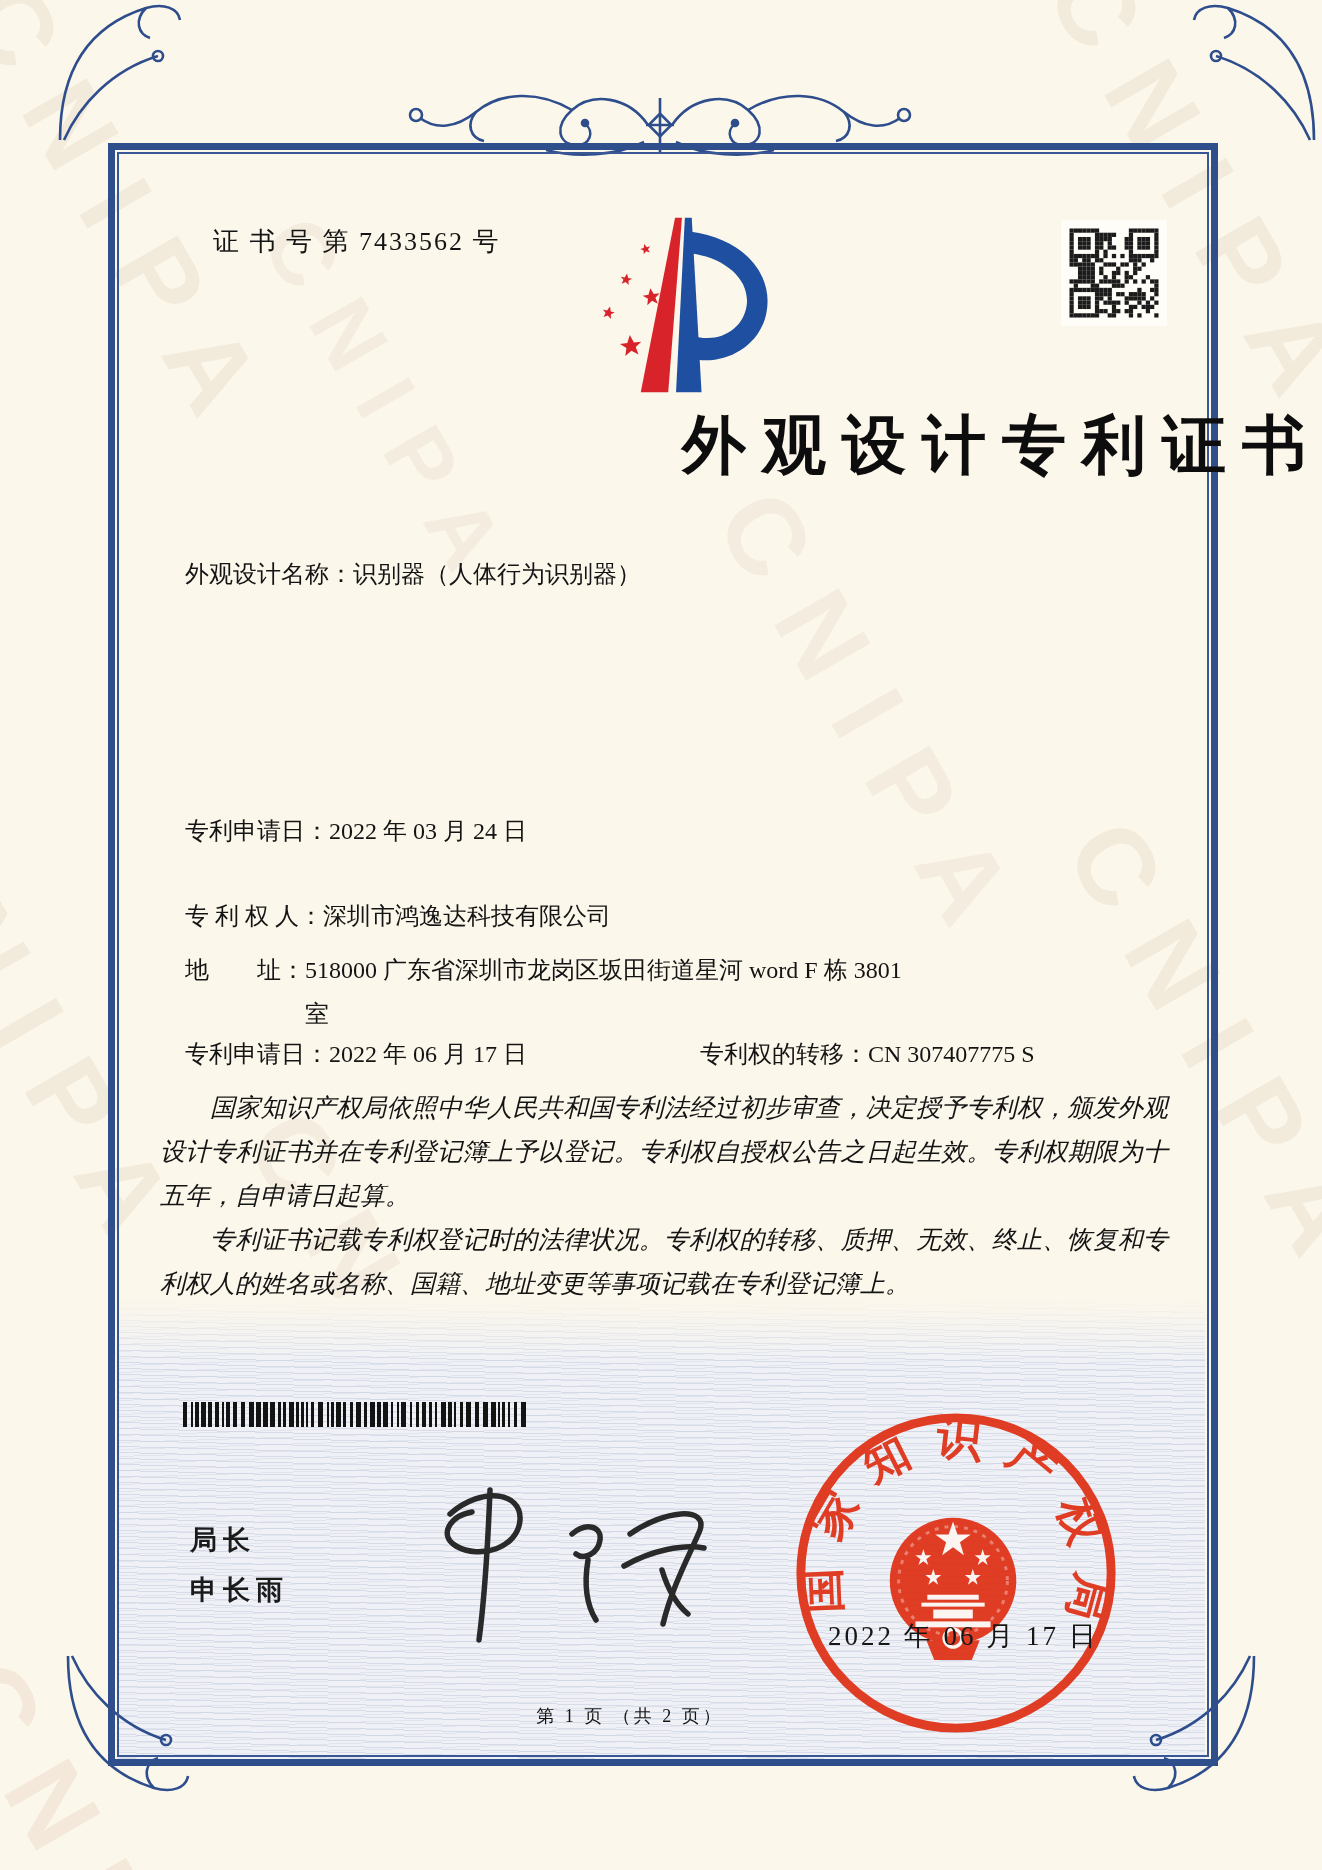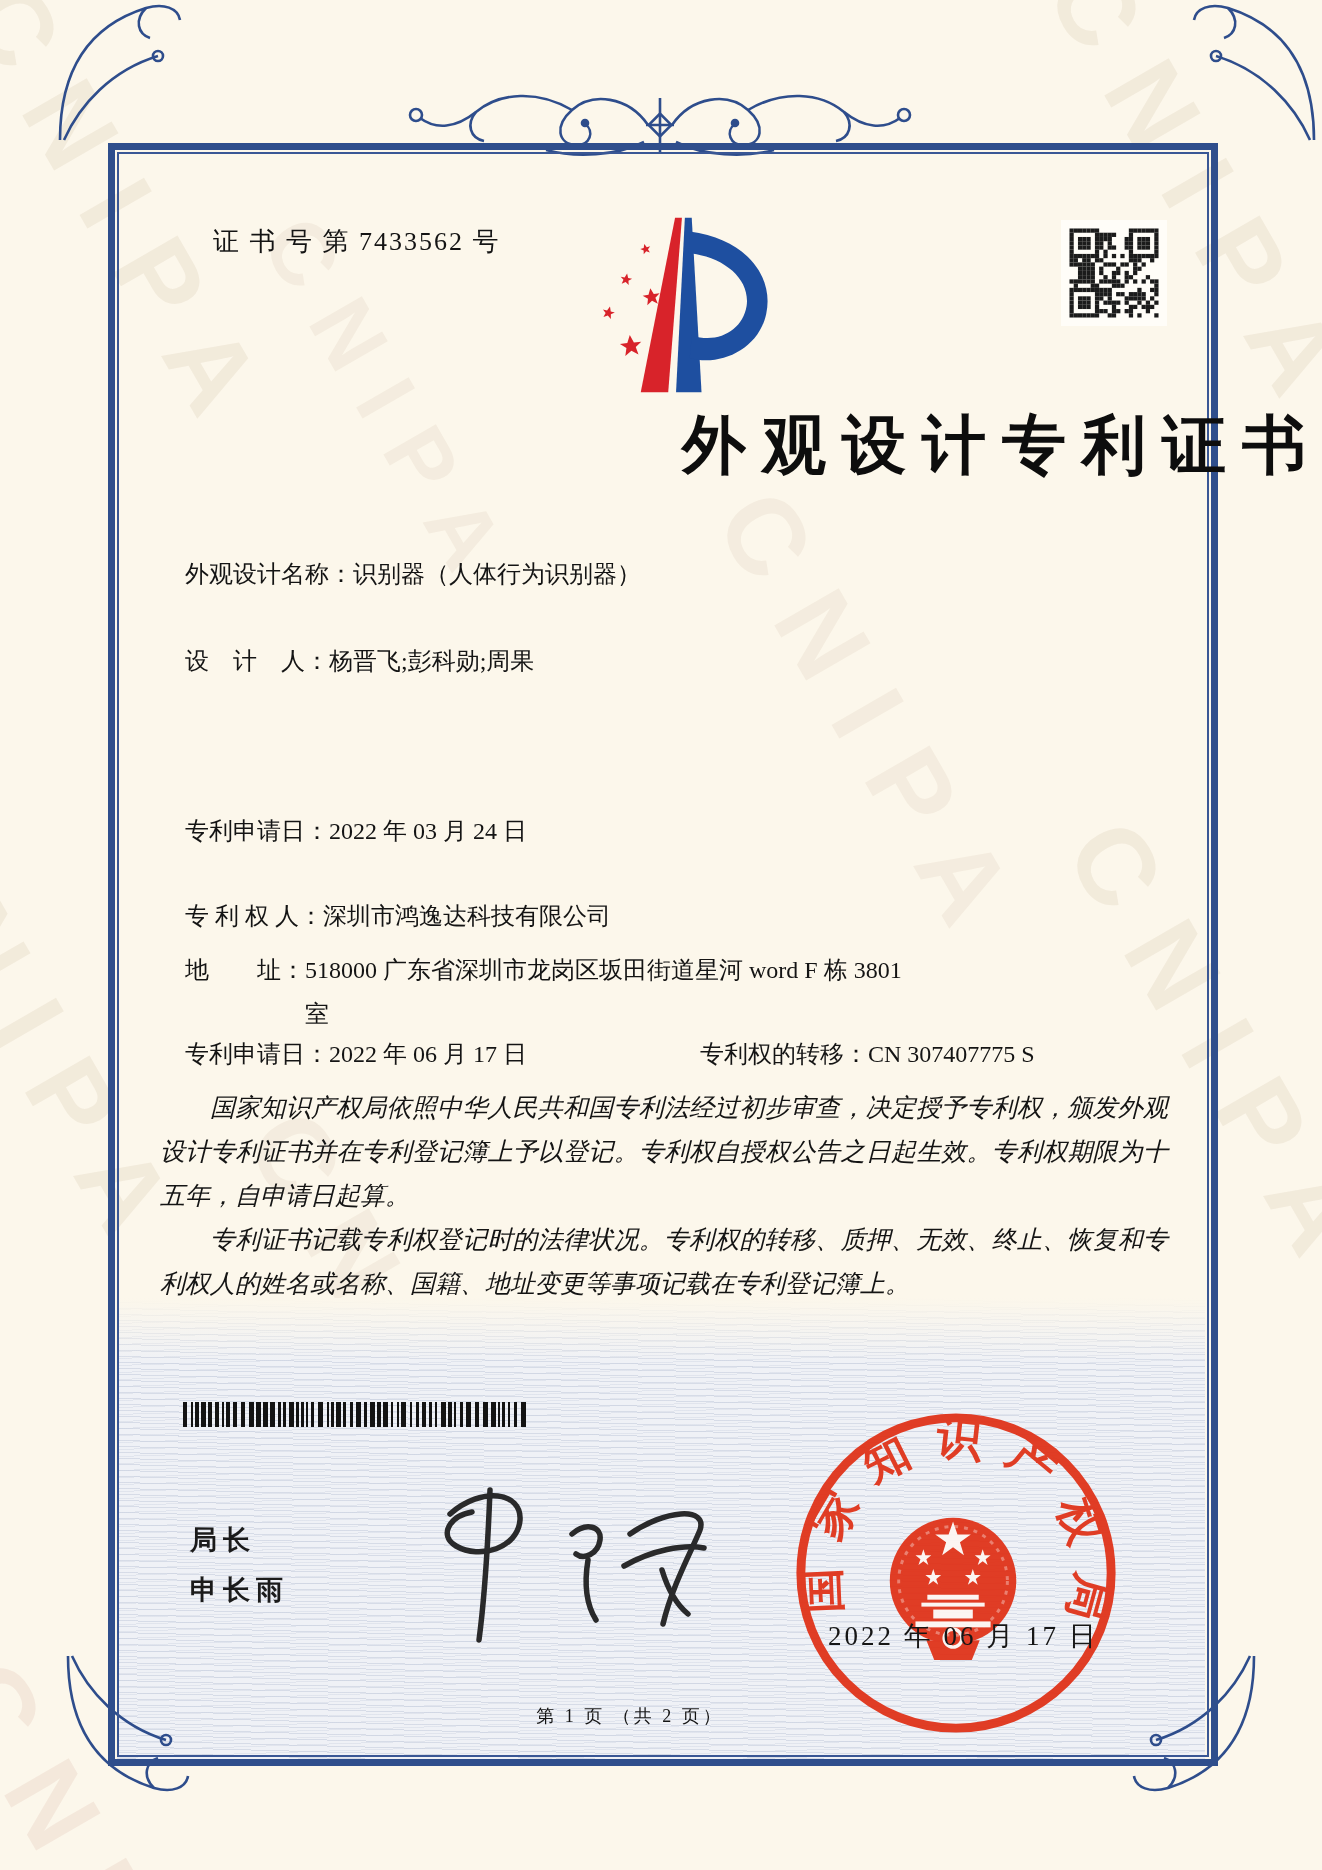--- a/index.html
+++ b/index.html
@@ -373,23 +373,20 @@
         <rect x="76.32" y="93.28" width="4.24" height="4.24" fill="#1b1b1b"></rect>
         <rect x="93.28" y="93.28" width="4.24" height="4.24" fill="#1b1b1b"></rect>
       </svg>
   </div>
 
   <div class="abs title">外观设计专利证书</div>
 
   <div class="abs frow" style="top:558px;">
     <span class="lbl">外观设计名称：</span><span class="val">识别器（人体行为识别器）</span>
   </div>
-  <div class="abs frow" style="top:645px;">
-    <span class="lbl">设　计　人：</span><span class="val">杨晋飞;彭科勋;周果</span>
-  </div>
   <div class="abs frow" style="top:815px;">
     <span class="lbl">专利申请日：</span><span class="val">2022 年 03 月 24 日</span>
   </div>
   <div class="abs frow" style="top:900px;">
     <span class="lbl">专 利 权 人：</span><span class="val">深圳市鸿逸达科技有限公司</span>
   </div>
   <div class="abs frow addr" style="top:948px;">
     <span class="lbl">地　　址：</span><span class="val">518000 广东省深圳市龙岗区坂田街道星河 word F 栋 3801 室</span>
   </div>
   <div class="abs frow" style="top:1038px;">

